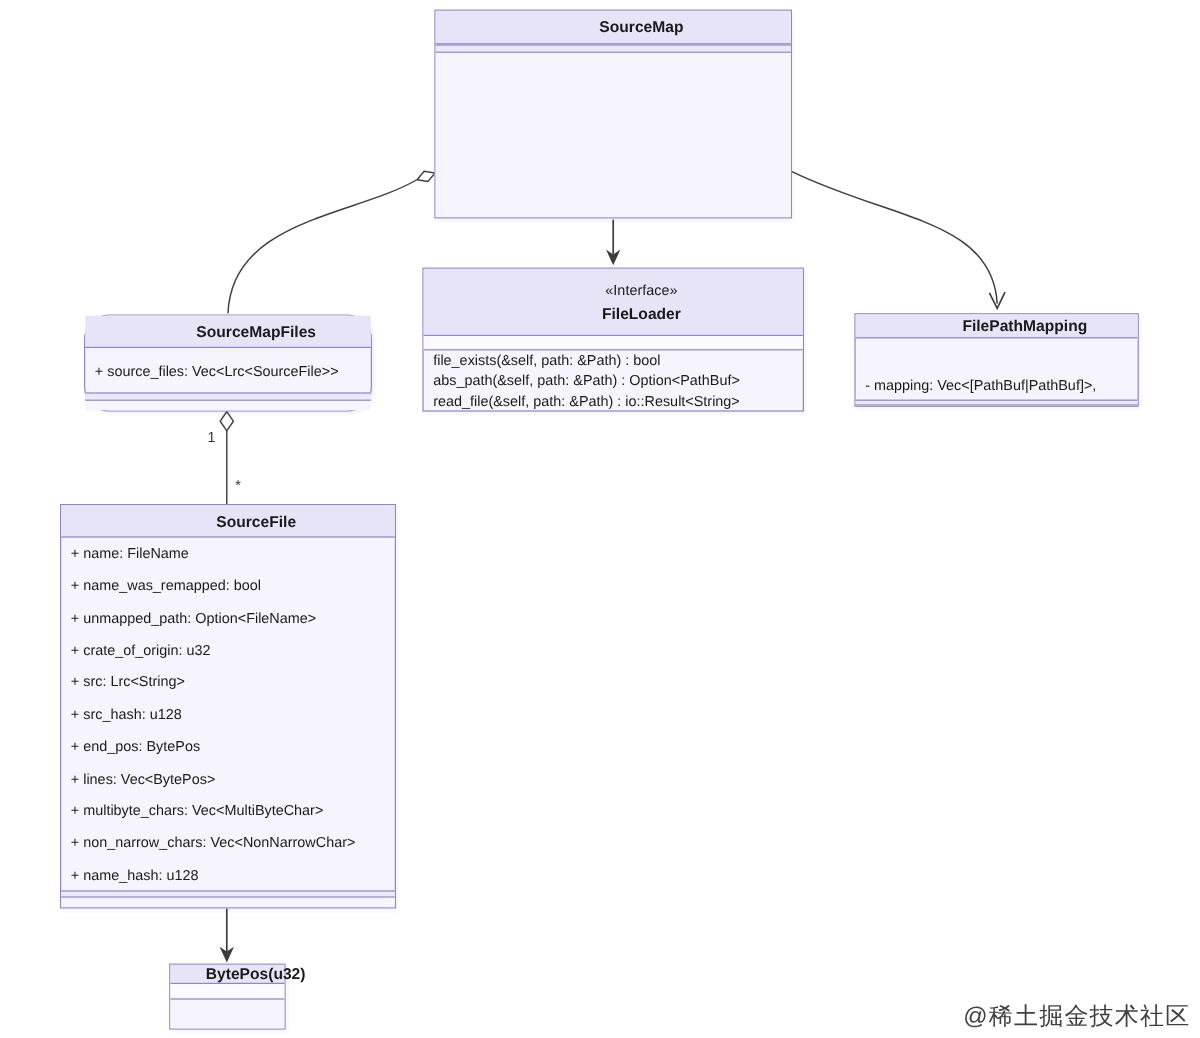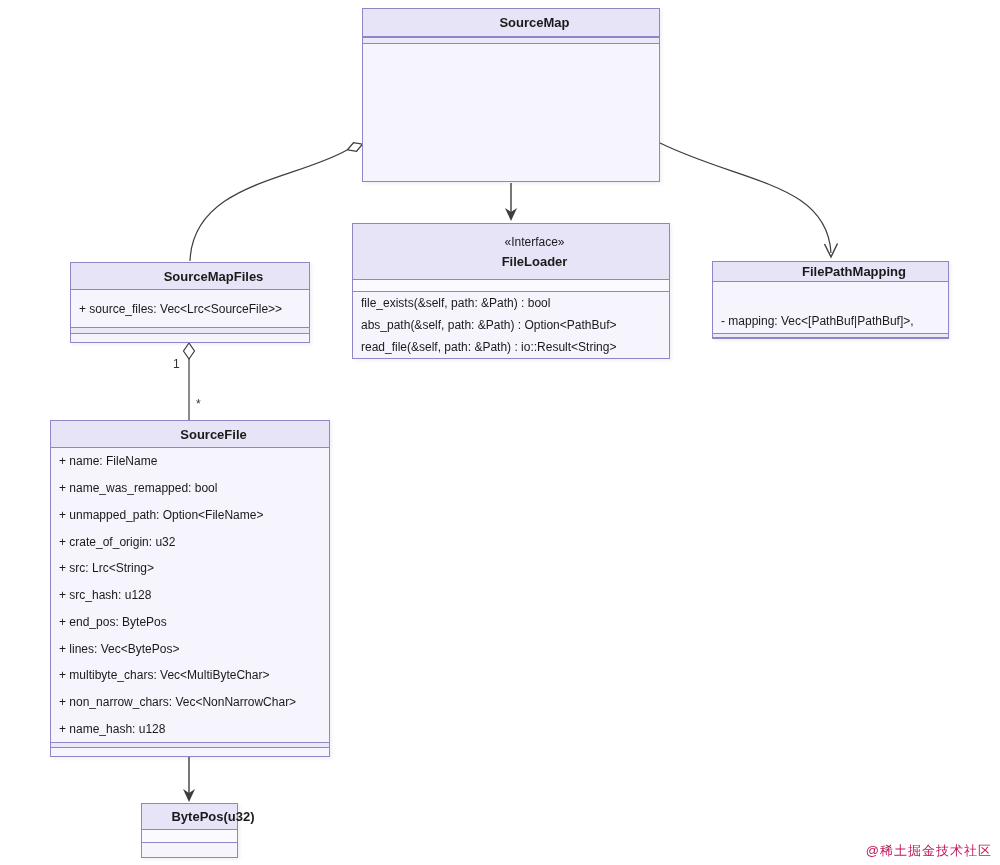--- a/index.html
+++ b/index.html
@@ -29,21 +29,21 @@
   }
   .cb-stereo{font-weight:normal;font-size:12px;margin-bottom:5px;}
   .cb-members{display:flex;flex-direction:column;}
   .member{flex:1;display:flex;align-items:center;padding:0 8px;font-size:12px;white-space:nowrap;}
   .strip{border-top:1px solid var(--border);}
   .strip.a{background:var(--strip);}
   .strip.b{background:var(--body);flex:1;}
   .strip.w{background:#fbfaff;}
   .edge-label{position:absolute;font-size:12px;color:#333;line-height:12px;}
   .watermark{
-    position:absolute;right:8px;bottom:5px;font-size:13px;color:#be185d;
+    position:absolute;right:8px;bottom:5px;font-size:20px;color:#404040;
     letter-spacing:1px;
   }
 </style>
 </head>
 <body>
 
 <div id="canvas">
 
   <svg id="edges" viewBox="0 0 1000 865">
     
@@ -71,32 +71,32 @@
   <div class="edge-label" style="left:196px;top:398px;">*</div>
 
   <div class="class-box" style="left:362px;top:8px;width:298px;height:174px;">
     <div class="cb-title" style="height:28px;">
       <span>SourceMap</span>
     </div>
     <div class="strip a" style="height:6px;"></div>
     <div class="strip b"></div>
   </div>
 
-  <div class="class-box" style="left:70px;top:262px;width:240px;height:81px;">
+  <div class="class-box" style="left:70px;top:262px;width:240px;height:81px;border-radius:21px;">
     <div class="cb-title" style="height:27px;">
       <span>SourceMapFiles</span>
     </div>
     <div class="cb-members" style="height:37px;">
       <div class="member">+ source_files: Vec&lt;Lrc&lt;SourceFile&gt;&gt;</div>
     </div>
     <div class="strip a" style="height:6px;"></div>
     <div class="strip b"></div>
   </div>
 
-  <div class="class-box" style="left:352px;top:223px;width:318px;height:136px;">
+  <div class="class-box" style="left:352px;top:223px;width:318px;height:120px;">
     <div class="cb-title" style="height:56px;">
       <span class="cb-stereo">«Interface»</span>
       <span>FileLoader</span>
     </div>
     <div class="strip w" style="height:12px;border-top:none;border-bottom:1px solid var(--border);"></div>
     <div class="cb-members" style="flex:1;">
       <div class="member">file_exists(&amp;self, path: &amp;Path) : bool</div>
       <div class="member">abs_path(&amp;self, path: &amp;Path) : Option&lt;PathBuf&gt;</div>
       <div class="member">read_file(&amp;self, path: &amp;Path) : io::Result&lt;String&gt;</div>
     </div>
@@ -128,21 +128,21 @@
       <div class="member">+ lines: Vec&lt;BytePos&gt;</div>
       <div class="member">+ multibyte_chars: Vec&lt;MultiByteChar&gt;</div>
       <div class="member">+ non_narrow_chars: Vec&lt;NonNarrowChar&gt;</div>
       <div class="member">+ name_hash: u128</div>
     </div>
     <div class="strip a" style="height:5px;"></div>
     <div class="strip b"></div>
   </div>
 
   <div class="class-box" style="left:141px;top:803px;width:97px;height:55px;">
-    <div class="cb-title" style="height:26px;">
+    <div class="cb-title" style="height:16px;">
       <span>BytePos(u32)</span>
     </div>
     <div class="strip w" style="height:12px;border-top:none;"></div>
     <div class="strip b"></div>
   </div>
 
   <div class="watermark">@稀土掘金技术社区</div>
 </div>
 
 </body></html>

